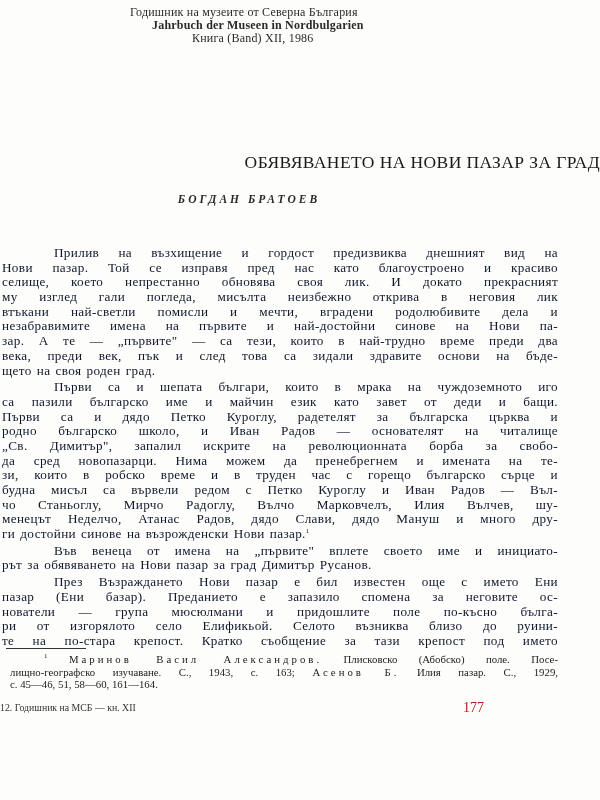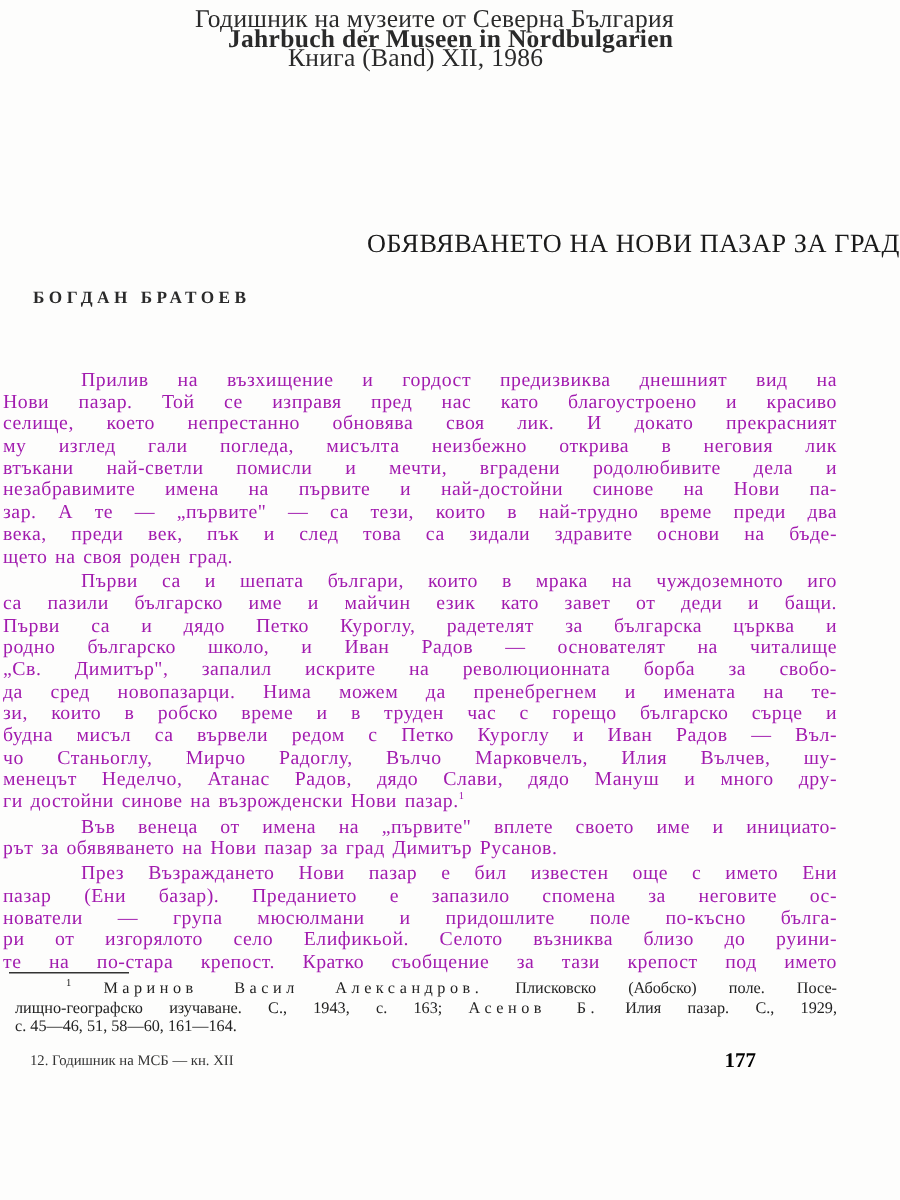--- a/index.html
+++ b/index.html
@@ -19,21 +19,21 @@
       position: absolute;
       left: 0; top: 0;
       width: 600px; height: 800px;
       background: #fdfdfc;
     }
     .running-head {
       position: absolute;
       left: 120px;
       top: 6px;
       width: 260px;
-      font-size: 17px;
+      font-size: 12px;
       line-height: 13px;
       color: #2a2a2a;
       letter-spacing: 0.2px;
     }
     .running-head div { white-space: nowrap; }
     .running-head .l1 { padding-left: 10px; }
     .running-head .l2 { padding-left: 32px; font-weight: bold; }
     .running-head .l3 { padding-left: 72px; }
     .article-title {
       position: absolute;
@@ -43,35 +43,37 @@
       font-size: 17.5px;
       letter-spacing: 0.4px;
       color: #1a1a1a;
       padding-left: 16px;
       box-sizing: border-box;
     }
     .author {
       position: absolute;
       left: 0; top: 193px;
       width: 476px;
+      text-align: center;
       font-size: 11.5px;
       font-weight: bold;
       letter-spacing: 3px;
       color: #2a2a2a;
       padding-left: 22px;
       box-sizing: border-box;
+      font-style: italic;
     }
     .body-text {
       position: absolute;
       left: 2px;
       top: 246px;
       width: 556px;
       font-size: 13.2px;
       line-height: 14.7px;
-      color: #a21caf;
+      color: #0f172a;
       letter-spacing: 0.35px;
       word-spacing: 1.5px;
     }
     .body-text .line {
       display: block;
       white-space: nowrap;
       text-align: justify;
       text-align-last: justify;
       height: 14.7px;
     }
@@ -105,35 +107,35 @@
       white-space: nowrap;
       text-align: justify;
       text-align-last: justify;
     }
     .footnotes .line.last { text-align-last: left; }
     .footnotes .line.indent { padding-left: 34px; }
     .spaced { letter-spacing: 3px; }
     sup { font-size: 7px; vertical-align: super; line-height: 0; }
     .page-footer {
       position: absolute;
-      left: 20px;
+      left: 0;
       top: 700px;
       width: 548px;
       height: 16px;
       font-size: 9.8px;
       color: #333;
     }
     .page-footer .left { position: absolute; left: 0; top: 2px; }
     .page-footer .right {
       position: absolute;
       right: 64px;
       top: 0;
       font-size: 14px;
-      font-weight: bold;
-      color: #000000;
+      font-weight: normal;
+      color: #b91c1c;
     }
   </style>
 </head>
 <body>
 
 <div class="page">
 
   <div class="running-head">
     <div class="l1">Годишник на музеите от Северна България</div>
     <div class="l2">Jahrbuch der Museen in Nordbulgarien</div>

